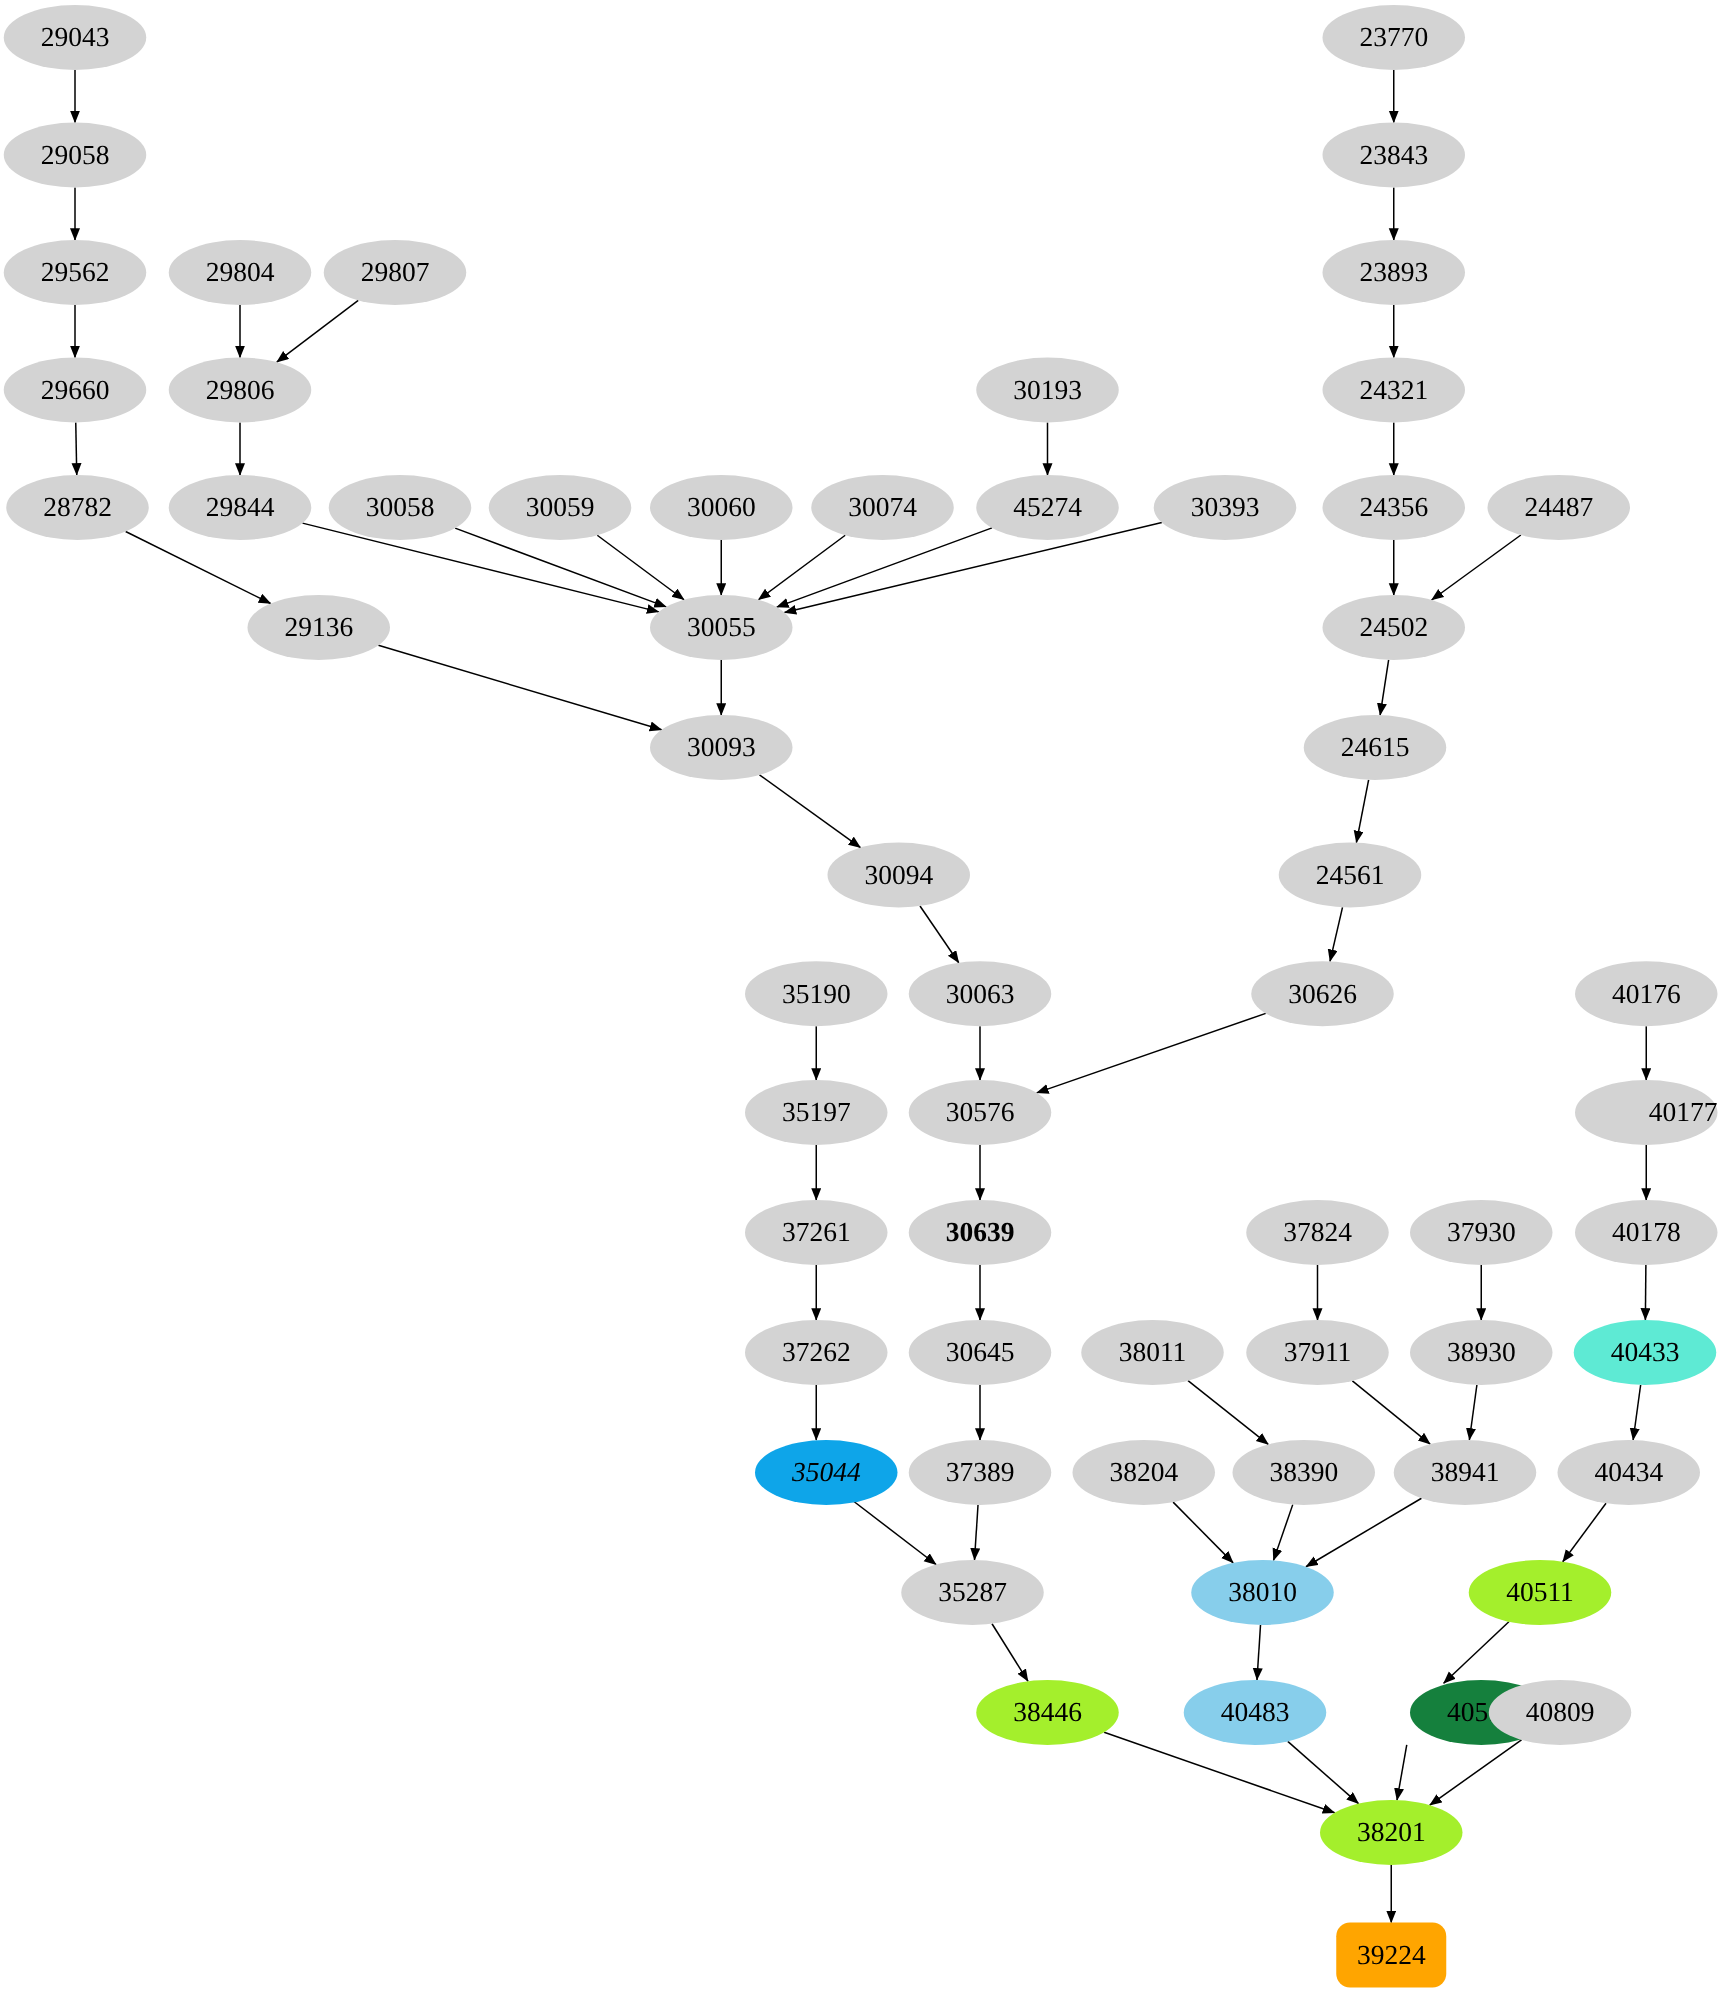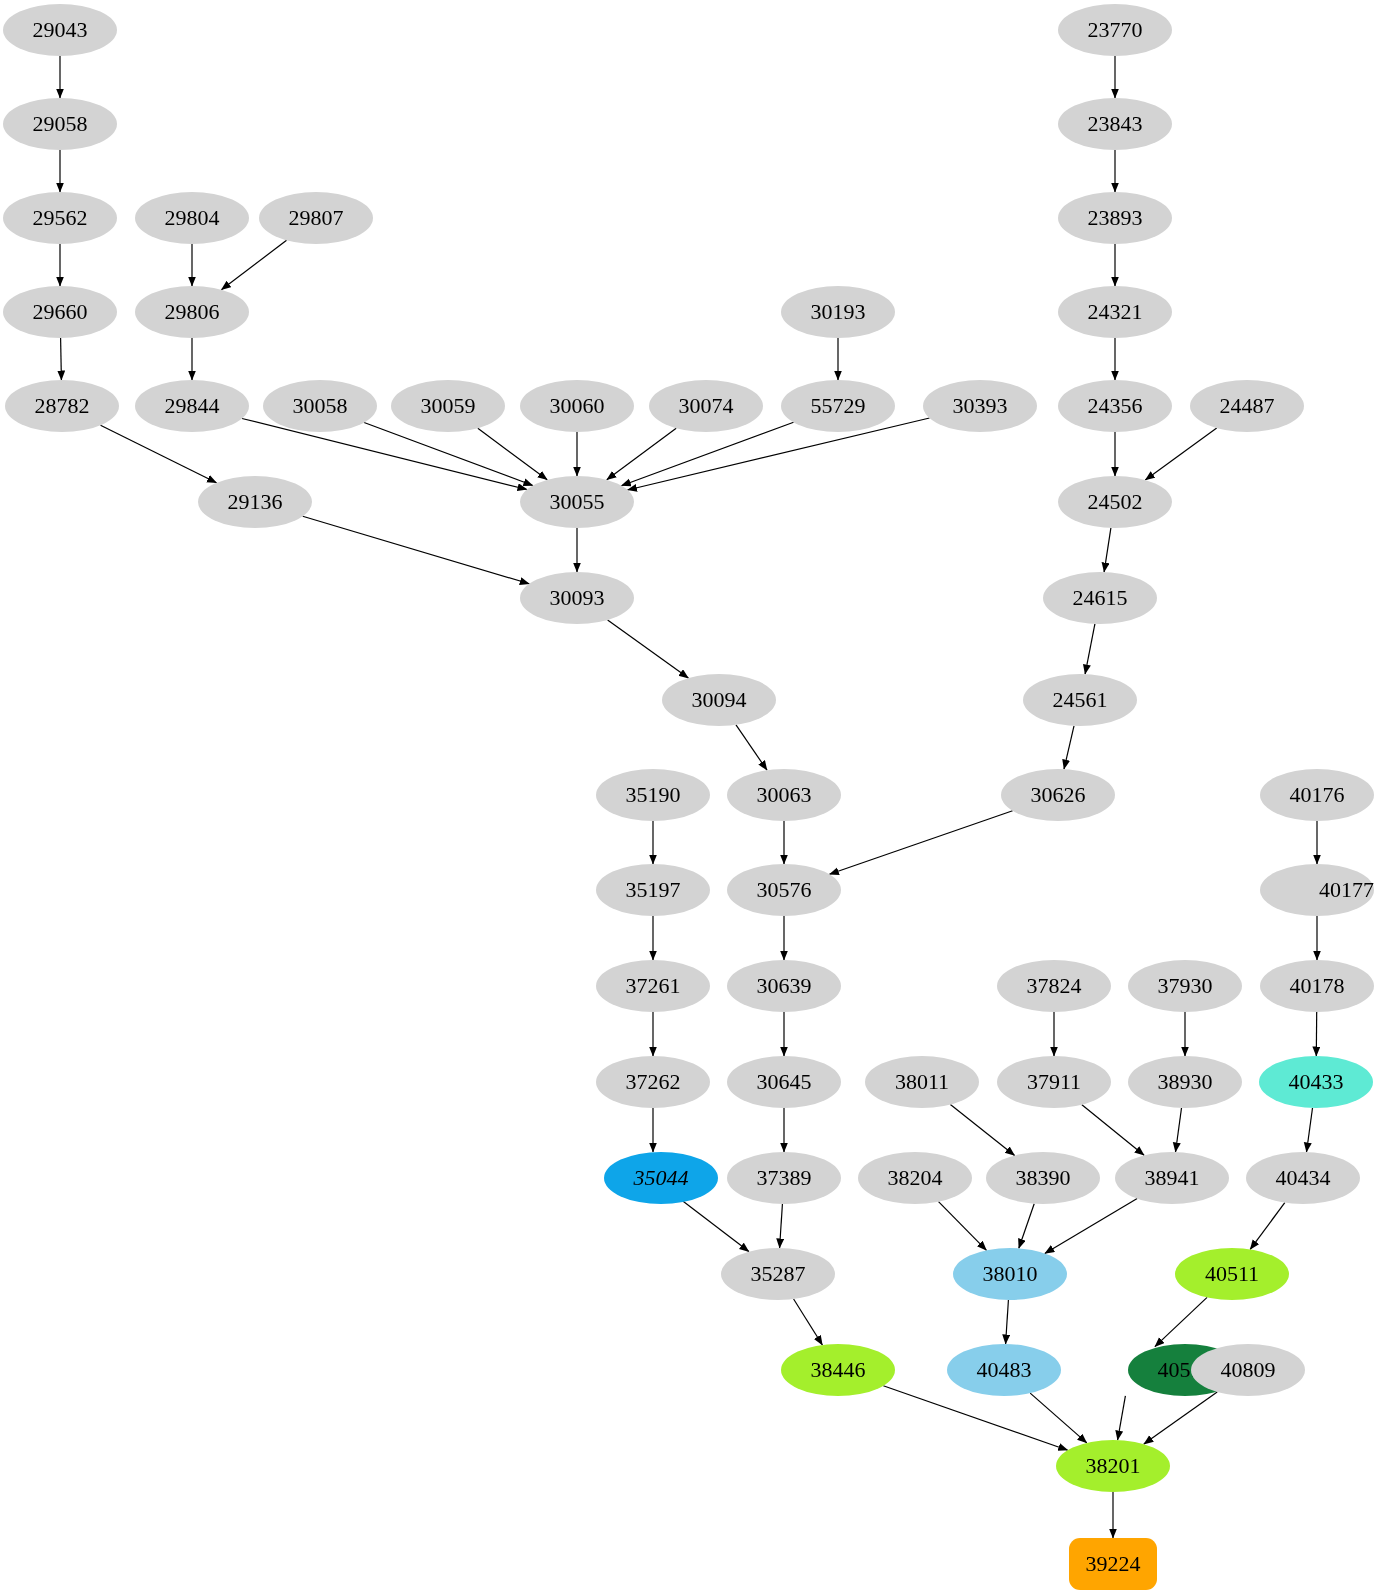--- a/index.html
+++ b/index.html
@@ -119,40 +119,40 @@
       <div class="node" style="background: rgb(211, 211, 211); color: rgb(0, 0, 0); left: 3px; top: 286px;">29660</div>
       <div class="node" style="background: rgb(211, 211, 211); color: rgb(0, 0, 0); left: 135px; top: 286px;">29806</div>
       <div class="node" style="background: rgb(211, 211, 211); color: rgb(0, 0, 0); left: 781px; top: 286px;">30193</div>
       <div class="node" style="background: rgb(211, 211, 211); color: rgb(0, 0, 0); left: 1058px; top: 286px;">24321</div>
       <div class="node" style="background: rgb(211, 211, 211); color: rgb(0, 0, 0); left: 5px; top: 380px;">28782</div>
       <div class="node" style="background: rgb(211, 211, 211); color: rgb(0, 0, 0); left: 135px; top: 380px;">29844</div>
       <div class="node" style="background: rgb(211, 211, 211); color: rgb(0, 0, 0); left: 263px; top: 380px;">30058</div>
       <div class="node" style="background: rgb(211, 211, 211); color: rgb(0, 0, 0); left: 391px; top: 380px;">30059</div>
       <div class="node" style="background: rgb(211, 211, 211); color: rgb(0, 0, 0); left: 520px; top: 380px;">30060</div>
       <div class="node" style="background: rgb(211, 211, 211); color: rgb(0, 0, 0); left: 649px; top: 380px;">30074</div>
-      <div class="node" style="background: rgb(211, 211, 211); color: rgb(0, 0, 0); left: 781px; top: 380px;">55729</div>
+      <div class="node" style="background: rgb(211, 211, 211); color: rgb(0, 0, 0); left: 781px; top: 380px;">45274</div>
       <div class="node" style="background: rgb(211, 211, 211); color: rgb(0, 0, 0); left: 923px; top: 380px;">30393</div>
       <div class="node" style="background: rgb(211, 211, 211); color: rgb(0, 0, 0); left: 1058px; top: 380px;">24356</div>
       <div class="node" style="background: rgb(211, 211, 211); color: rgb(0, 0, 0); left: 1190px; top: 380px;">24487</div>
       <div class="node" style="background: rgb(211, 211, 211); color: rgb(0, 0, 0); left: 198px; top: 476px;">29136</div>
       <div class="node" style="background: rgb(211, 211, 211); color: rgb(0, 0, 0); left: 520px; top: 476px;">30055</div>
       <div class="node" style="background: rgb(211, 211, 211); color: rgb(0, 0, 0); left: 1058px; top: 476px;">24502</div>
       <div class="node" style="background: rgb(211, 211, 211); color: rgb(0, 0, 0); left: 520px; top: 572px;">30093</div>
       <div class="node" style="background: rgb(211, 211, 211); color: rgb(0, 0, 0); left: 1043px; top: 572px;">24615</div>
       <div class="node" style="background: rgb(211, 211, 211); color: rgb(0, 0, 0); left: 662px; top: 674px;">30094</div>
       <div class="node" style="background: rgb(211, 211, 211); color: rgb(0, 0, 0); left: 1023px; top: 674px;">24561</div>
       <div class="node" style="background: rgb(211, 211, 211); color: rgb(0, 0, 0); left: 596px; top: 769px;">35190</div>
       <div class="node" style="background: rgb(211, 211, 211); color: rgb(0, 0, 0); left: 727px; top: 769px;">30063</div>
       <div class="node" style="background: rgb(211, 211, 211); color: rgb(0, 0, 0); left: 1001px; top: 769px;">30626</div>
       <div class="node" style="background: rgb(211, 211, 211); color: rgb(0, 0, 0); left: 1260px; top: 769px;">40176</div>
       <div class="node" style="background: rgb(211, 211, 211); color: rgb(0, 0, 0); left: 596px; top: 864px;">35197</div>
       <div class="node" style="background: rgb(211, 211, 211); color: rgb(0, 0, 0); left: 727px; top: 864px;">30576</div>
       <div class="node" style="background: rgb(211, 211, 211); color: rgb(0, 0, 0); left: 1260px; top: 864px; text-align: right;">40177</div>
       <div class="node" style="background: rgb(211, 211, 211); color: rgb(0, 0, 0); left: 596px; top: 960px;">37261</div>
-      <div class="node" style="background: rgb(211, 211, 211); color: rgb(0, 0, 0); left: 727px; top: 960px;">30639</div>
+      <div class="node" style="background: rgb(211, 211, 211); color: rgb(0, 0, 0); left: 727px; top: 960px; font-weight: bold;">30639</div>
       <div class="node" style="background: rgb(211, 211, 211); color: rgb(0, 0, 0); left: 997px; top: 960px;">37824</div>
       <div class="node" style="background: rgb(211, 211, 211); color: rgb(0, 0, 0); left: 1128px; top: 960px;">37930</div>
       <div class="node" style="background: rgb(211, 211, 211); color: rgb(0, 0, 0); left: 1260px; top: 960px;">40178</div>
       <div class="node" style="background: rgb(211, 211, 211); color: rgb(0, 0, 0); left: 596px; top: 1056px;">37262</div>
       <div class="node" style="background: rgb(211, 211, 211); color: rgb(0, 0, 0); left: 727px; top: 1056px;">30645</div>
       <div class="node" style="background: rgb(211, 211, 211); color: rgb(0, 0, 0); left: 865px; top: 1056px;">38011</div>
       <div class="node" style="background: rgb(211, 211, 211); color: rgb(0, 0, 0); left: 997px; top: 1056px;">37911</div>
       <div class="node" style="background: rgb(211, 211, 211); color: rgb(0, 0, 0); left: 1128px; top: 1056px;">38930</div>
       <div class="node" style="background: #5eead4; color: rgb(0, 0, 0); left: 1259px; top: 1056px;">40433</div>
       <div class="node" style="background: #0ea5e9; color: rgb(0, 0, 0); left: 604px; top: 1152px; font-style: italic;">35044</div>

